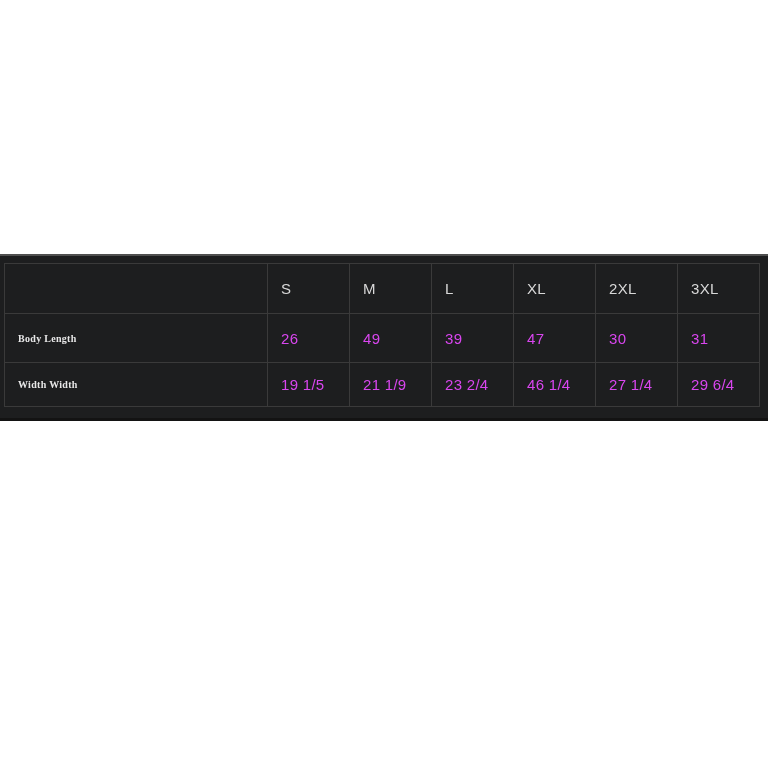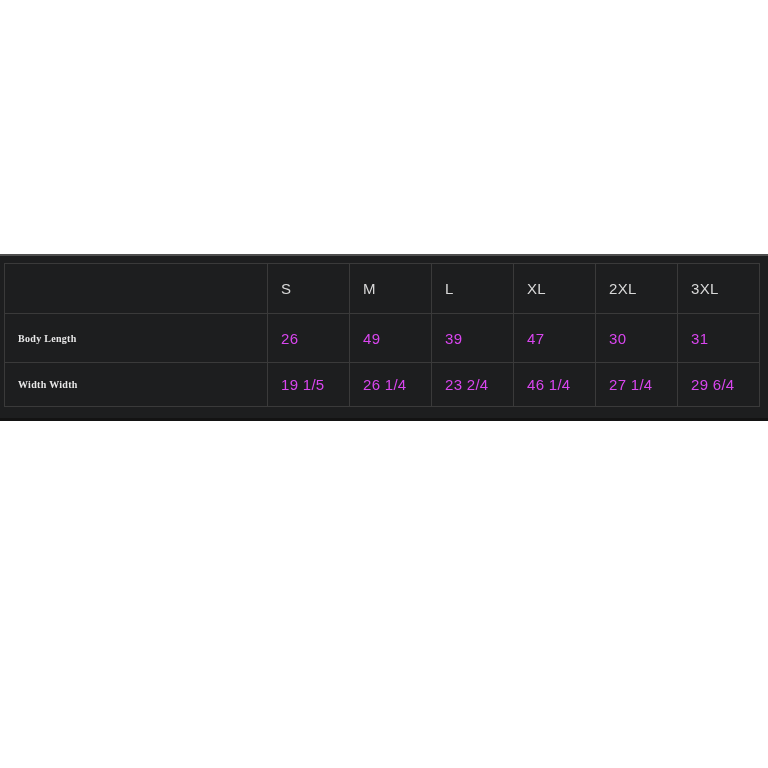--- a/index.html
+++ b/index.html
@@ -92,21 +92,21 @@
         <td>26</td>
         <td>49</td>
         <td>39</td>
         <td>47</td>
         <td>30</td>
         <td>31</td>
       </tr>
       <tr class="width-row">
         <td class="row-label">Width Width</td>
         <td>19 1/5</td>
-        <td>26 1/4</td>
+        <td>21 1/9</td>
         <td>23 2/4</td>
         <td>46 1/4</td>
         <td>27 1/4</td>
         <td>29 6/4</td>
       </tr>
     </tbody>
   </table>
 </div>
 
 </body></html>

